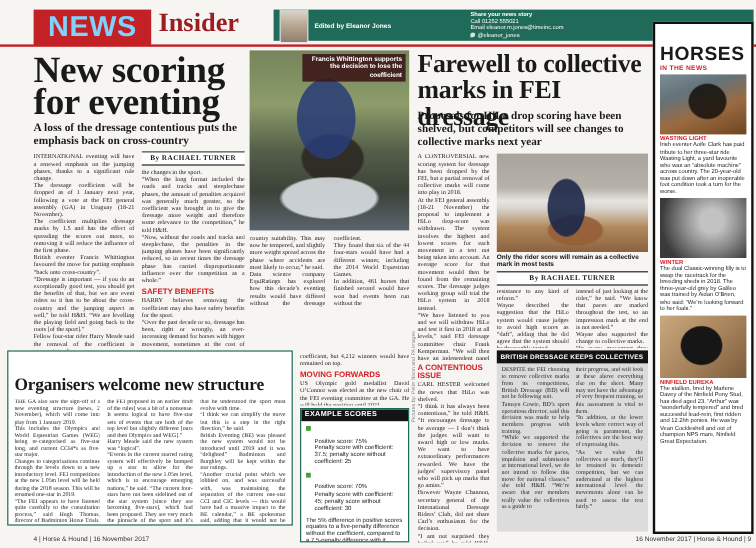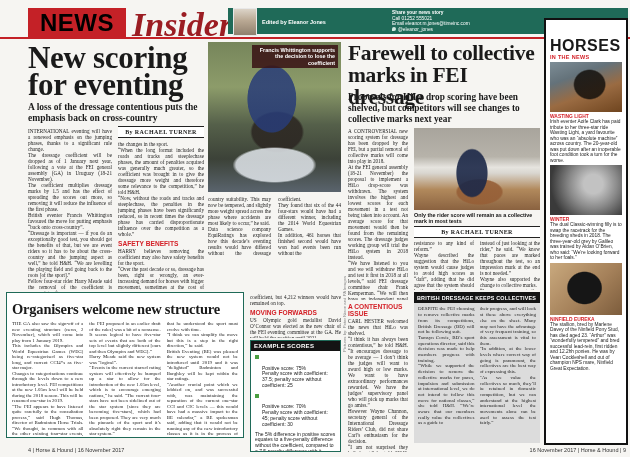--- a/index.html
+++ b/index.html
@@ -1,24 +1,24 @@
 <!DOCTYPE html>
 <html><head>
 <meta charset="utf-8">
 <style>
   * { margin:0; padding:0; box-sizing:border-box; }
   html,body { width:630px; height:457px; }
   body { position:relative; background:#f6f5f2; font-family:"Liberation Serif",serif; color:#1a1a1a; overflow:hidden; }
   .abs { position:absolute; }
 
   
-  .news-box { left:28px; top:8px; width:98px; height:30px; background:#c42127; color:#000000;
+  .news-box { left:28px; top:8px; width:98px; height:30px; background:#c42127; color:#7dd3fc;
     font-family:"Liberation Sans",sans-serif; font-weight:bold; font-size:24px; letter-spacing:.5px;
     display:flex; align-items:center; justify-content:center; }
-  .insider { left:132px; top:6px; font-style:italic; font-weight:bold; font-size:34px; color:#9b1d23; }
+  .insider { left:132px; top:6px; font-weight:bold; font-size:22px; color:#9b1d23; }
   .teal-strip { left:228px; top:8px; width:400px; height:26px; background:#1f6a58; }
   .editor-photo { left:233px; top:8px; width:24px; height:28px;
     background:linear-gradient(180deg,#dcd4c8 0%,#b9a893 45%,#8f7f6d 100%); border:1px solid #e8e8e8; }
   .edited-by { left:262px; top:19px; color:#fff; font-family:"Liberation Sans",sans-serif; font-size:5.5px; font-weight:bold; }
   .contacts { left:392px; top:10px; color:#fff; font-family:"Liberation Sans",sans-serif; font-size:4.8px; line-height:5.6px; }
   .contacts .b { font-weight:bold; }
   .tw-icon { display:inline-block; width:4px; height:4px; border-radius:50% 50% 50% 0; background:#cfe8df; margin-right:2px; }
   .red-rule { left:0; top:37px; width:630px; height:2px; background:#c42127; }
 
   
@@ -49,21 +49,21 @@
       radial-gradient(ellipse 40px 22px at 52% 78%, rgba(150,95,55,.9) 0 55%, transparent 60%),
       linear-gradient(180deg,#a8a49c 0%,#b7b3aa 35%,#e6e4df 48%,#d9d6d0 55%,#b1895c 75%,#8a6240 100%); }
   .side-photo { width:100%; margin:2px 0;
     background:radial-gradient(ellipse 30px 28px at 55% 45%, rgba(20,16,12,.85) 0 50%, transparent 55%),
     linear-gradient(160deg,#7d8d96 0%,#64727a 30%,#9a6b42 60%,#6f451f 100%); }
   .side-photo.grey { background:radial-gradient(circle at 60% 38%, #c2c2c2 0 18%, #8a8a8a 45%, #3a3a3a 80%); }
   .side-photo.black { background:radial-gradient(ellipse 32px 30px at 48% 48%, #161616 0 52%, transparent 56%),
     linear-gradient(135deg,#c9a97e 0%,#a5815a 55%,#7c5c3c 100%); }
 
   
-  .org-box { left:6px; top:292px; width:238px; height:146px; background:#fff; border:1px solid #1f6a58; padding:8px 5px; overflow:hidden; }
+  .org-box { left:6px; top:292px; width:238px; height:146px; background:#fff; border:1px solid #1f6a58; padding:20px 5px; overflow:hidden; }
   .org-hl { font-size:14.5px; font-weight:bold; letter-spacing:-.2px; margin-bottom:3px; }
   .org-cols { display:flex; gap:6px; }
   .org-cols .bt { font-size:4.9px; line-height:5.5px; flex:1; height:116px; }
 
   .ex-box { left:250px; top:340px; width:91px; height:112px; background:#fff; border:1px solid #1f6a58; overflow:hidden; }
   .ex-head { background:#141414; color:#fff; font-family:"Liberation Sans",sans-serif; font-weight:bold;
     font-size:6px; padding:2px 3px; letter-spacing:.3px; }
   .ex-body { padding:3px 4px; }
   .ex-item { position:relative; padding-left:7px; margin-bottom:4px; font-family:"Liberation Sans",sans-serif;
     font-size:5px; line-height:5.8px; white-space:pre-line; }

